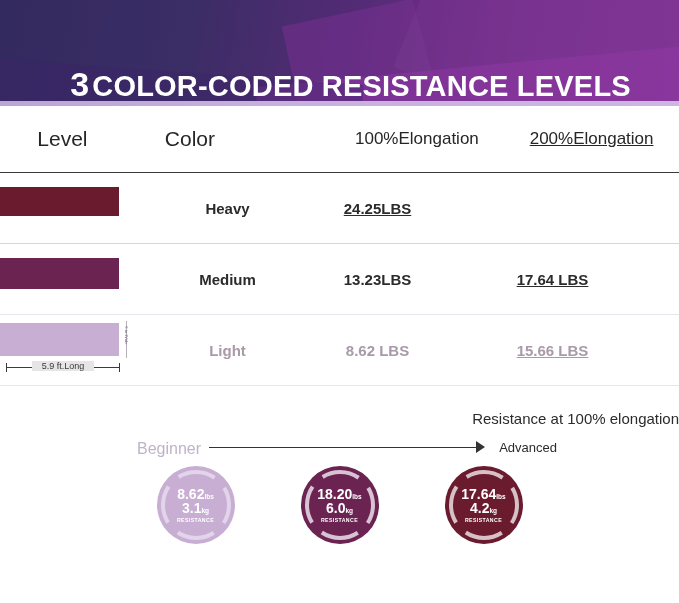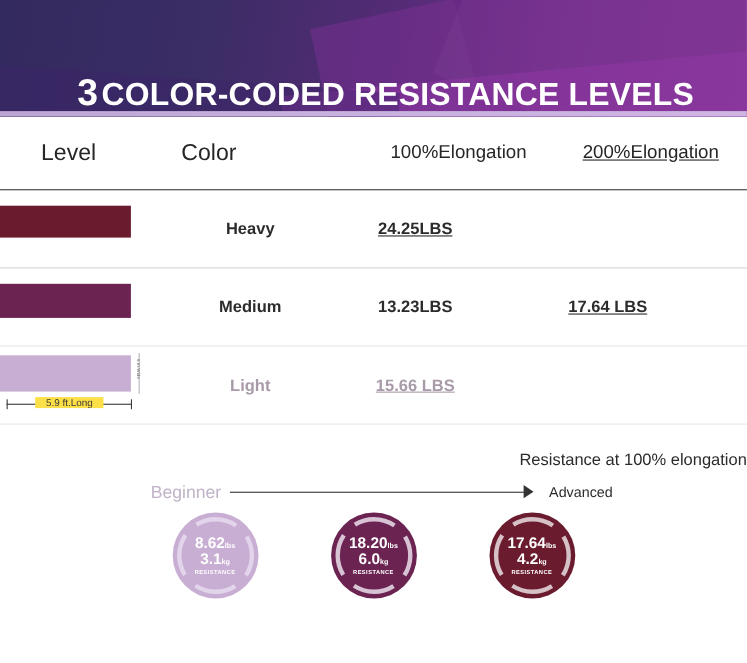--- a/index.html
+++ b/index.html
@@ -197,21 +197,21 @@
     height: 16px;
   }
   .dim-len .lbl {
     position: absolute;
     left: 0; right: 0;
     top: 1px;
     text-align: center;
     font-size: 9px;
     color: #3a3a3a;
     font-weight: normal;
-    background: #fde047;
+    background: #e5e5e5;
     z-index: 2;
     width: 62px;
     margin: 0 auto;
   }
   .dim-len .hline {
     position: absolute;
     top: 7px;
     left: 6px;
     right: 6px;
     height: 1px;
@@ -403,20 +403,21 @@
         <div class="vtext">6 in.Wide</div>
       </div>
       <div class="dim-len">
         <div class="hline"></div>
         <div class="cap cap-l"></div>
         <div class="cap cap-r"></div>
         <div class="lbl">5.9 ft.Long</div>
       </div>
     </div>
     <div class="cell c-level">Light</div>
+    <div class="cell c-e100">8.62 LBS</div>
     <div class="cell c-e200">15.66 LBS</div>
   </div>
 
   <div class="rule-faint"></div>
 </div>
 
 <div id="bottom">
 
   <div id="scale-title">Resistance at 100% elongation</div>
 

